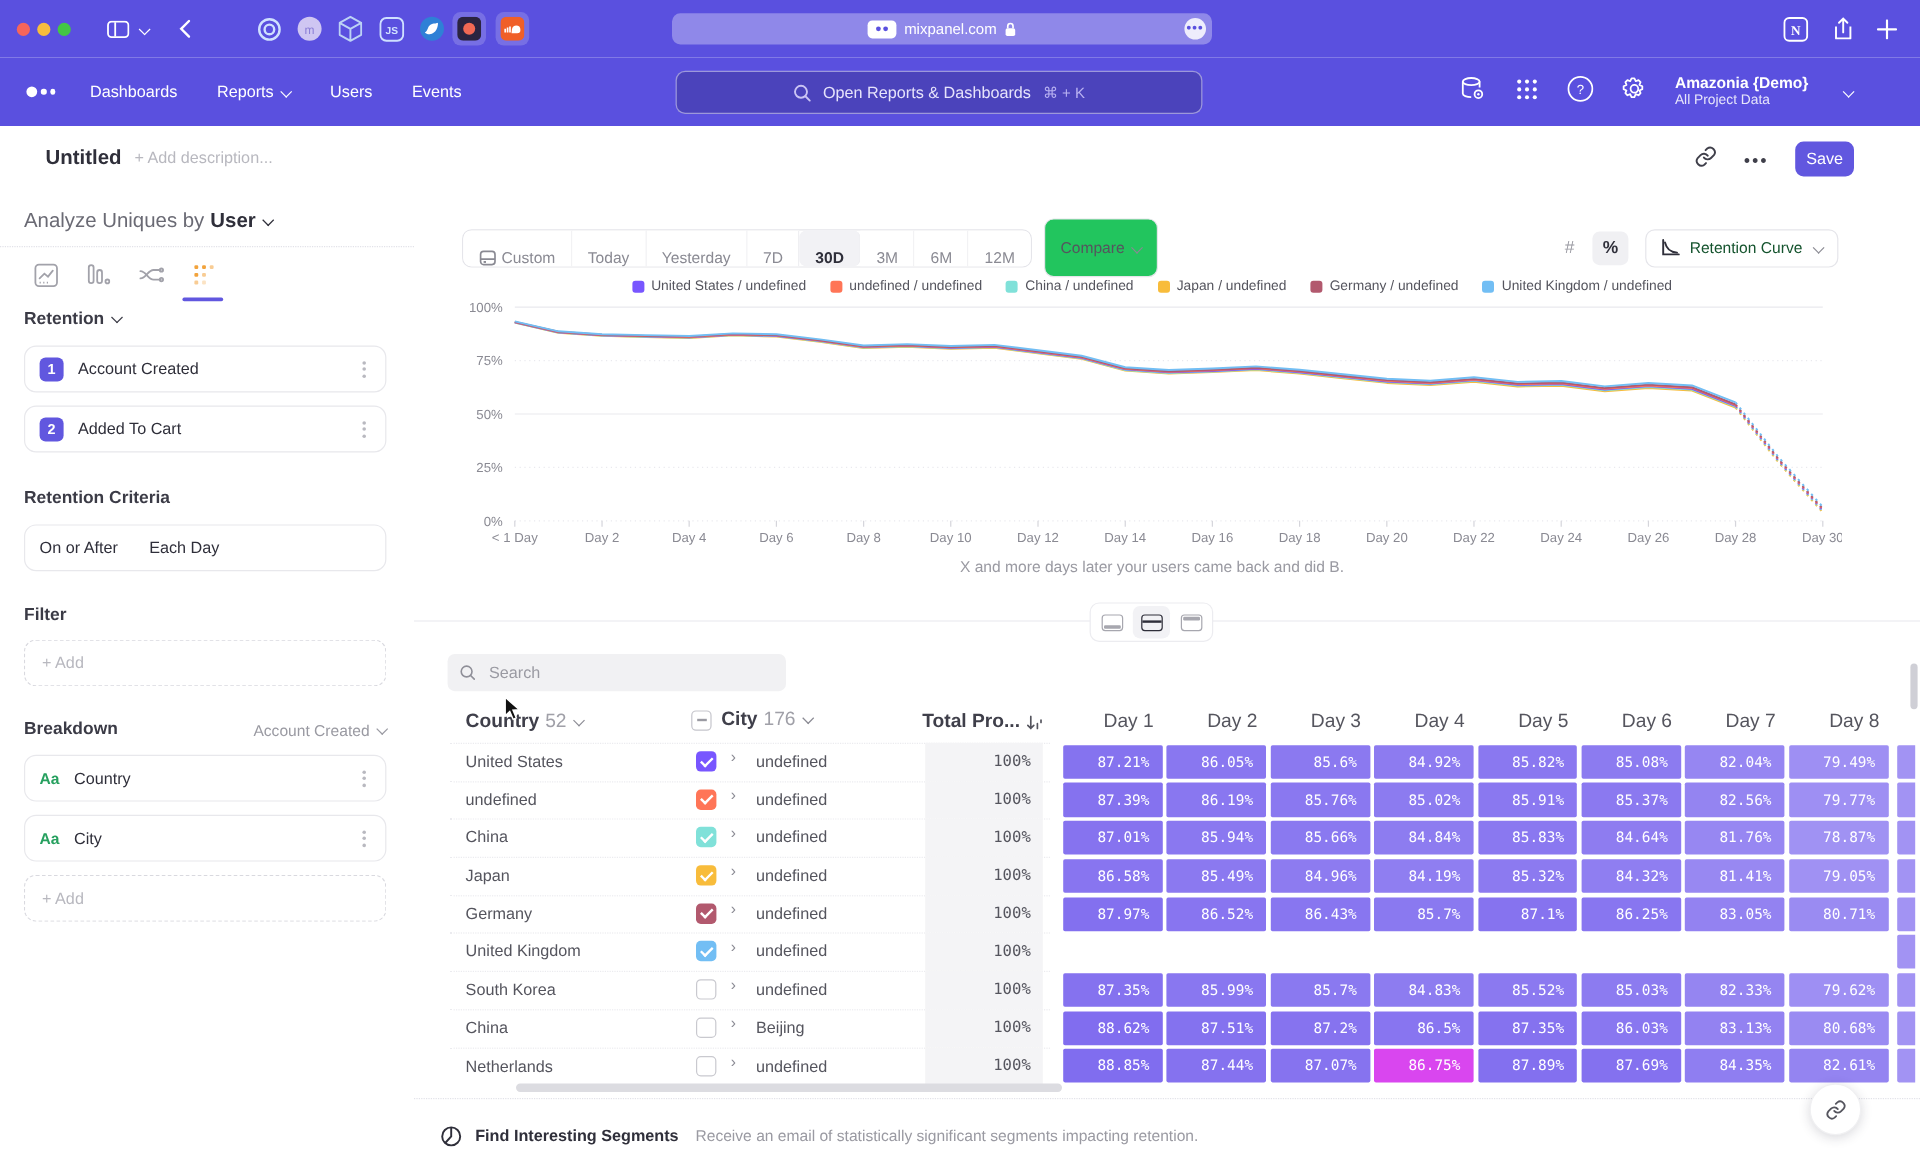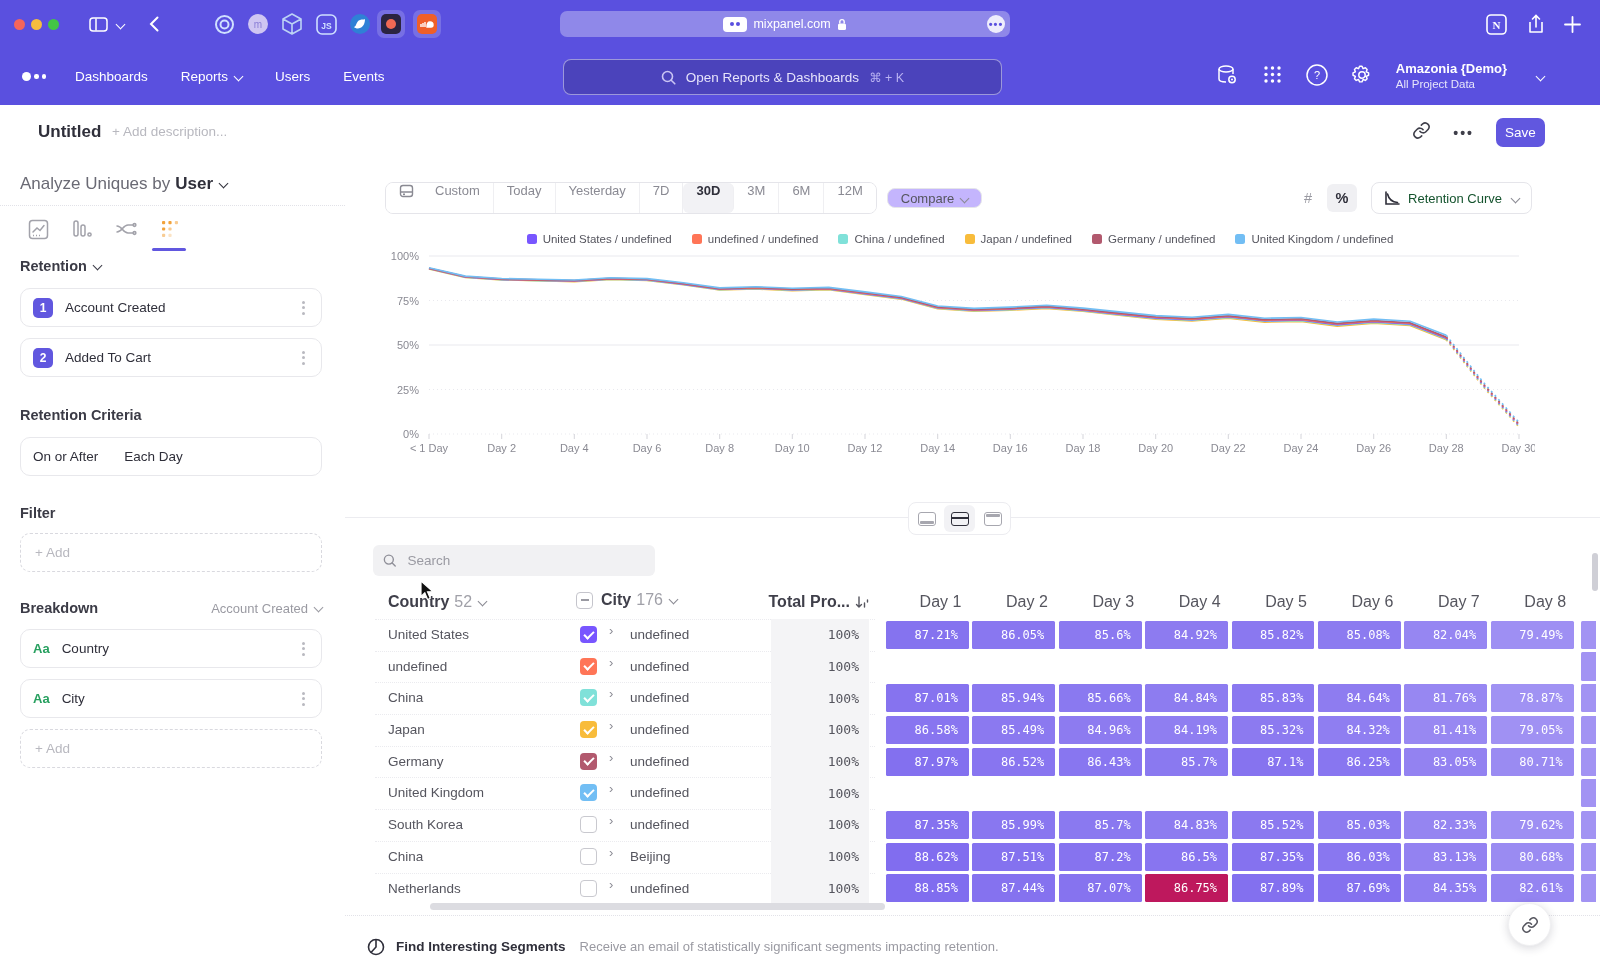--- a/index.html
+++ b/index.html
@@ -51,24 +51,24 @@
   .aa{color:#27a05f;font-weight:bold;font-size:13px;margin-right:12px;}
   .add-btn{position:absolute;left:20px;width:302px;height:39px;border:1px dashed #d9d9df;border-radius:10px;box-sizing:border-box;display:flex;align-items:center;padding:0 14px;color:#b8b8bf;font-size:13.5px;background:#fff;}
   .scope{position:absolute;right:23px;font-size:13px;color:#9a9aa2;}
   .sb-foot{position:absolute;left:0;top:758px;width:345px;border-top:1px dotted #e2e2e8;height:58px;}
   .give-fb{position:absolute;left:20px;top:20px;font-size:13px;color:#9a9aa2;}
   .collapse{position:absolute;right:25px;top:17px;font-size:16px;color:#3f3f4a;}
   
   .main{position:absolute;left:345px;top:160px;width:1255px;height:816px;background:#fff;}
   .toolbar{position:absolute;left:40px;top:22px;width:1147px;display:flex;align-items:center;}
   .range-group{display:flex;border:1px solid #e5e5ea;border-radius:8px;overflow:hidden;background:#fff;}
-  .range-btn{border:none;background:#fff;font-family:inherit;font-size:13px;color:#8a8a93;padding:0 13px;height:30px;border-right:1px solid #efeff2;display:flex;align-items:flex-start;gap:21px;}
+  .range-btn{border:none;background:#fff;font-family:inherit;font-size:13px;color:#8a8a93;padding:0 13px;height:30px;border-right:1px solid #efeff2;display:flex;align-items:flex-end;gap:4px;}
   .range-btn:last-child{border-right:none;}
   .range-btn.active{background:#f2f2f5;color:#2f2f3a;font-weight:bold;border-radius:6px;}
-  .compare-btn{margin-left:10px;height:20px;border:1px solid #e5e5ea;border-radius:8px;background:#c4b5fd;font-family:inherit;font-size:13px;color:#55555e;padding:0 13px;display:flex;align-items:center;}
+  .compare-btn{margin-left:10px;height:49px;border:1px solid #e5e5ea;border-radius:8px;background:#22c55e;font-family:inherit;font-size:13px;color:#55555e;padding:0 13px;display:flex;align-items:center;}
   .units{margin-left:auto;display:flex;align-items:center;gap:4px;}
   .unit-btn{width:30px;height:28px;border:none;background:transparent;font-family:inherit;font-size:14.5px;color:#9a9aa2;border-radius:6px;}
   .unit-btn.active{background:#f0f0f3;color:#2f2f3a;font-weight:bold;}
   .charttype-btn{margin-left:14px;height:32px;border:1px solid #e5e5ea;border-radius:8px;background:#fff;font-family:inherit;font-size:13px;color:#14532d;padding:0 12px;display:flex;align-items:center;gap:8px;}
   
   .legend{position:absolute;left:0;top:73px;width:1230px;display:flex;justify-content:center;gap:20px;}
   .lg-item{display:flex;align-items:center;gap:6px;font-size:11.5px;color:#55555e;}
   .lg-sw{width:10px;height:10px;border-radius:2.5px;}
   .chart-caption{position:absolute;left:40px;top:305px;width:1150px;text-align:center;font-size:13px;color:#9a9aa2;}
   .section-divider{position:absolute;left:0;top:357px;width:1255px;border-top:1px solid #ececf0;}
@@ -514,20 +514,21 @@
         <path d="M1061.3 92.9 L1097.7 139.2 L1134.0 180.2" fill="none" stroke="#80E1D9" stroke-width="1.6" stroke-dasharray="2,3.5"></path>
         <path d="M44.0 22.5 L80.3 30.9 L116.7 33.4 L153.0 34.3 L189.3 35.0 L225.7 32.9 L262.0 33.8 L298.3 38.1 L334.7 43.3 L371.0 42.2 L407.3 43.8 L443.7 42.9 L480.0 47.6 L516.3 52.2 L552.7 61.8 L589.0 64.3 L625.3 63.1 L661.7 61.3 L698.0 64.2 L734.3 68.1 L770.7 71.9 L807.0 73.6 L843.3 70.8 L879.7 74.7 L916.0 74.0 L952.3 78.7 L988.7 75.8 L1025.0 78.0 L1061.3 92.2" fill="none" stroke="#7856FF" stroke-width="1.6" stroke-linejoin="round"></path>
         <path d="M1061.3 92.2 L1097.7 138.5 L1134.0 179.5" fill="none" stroke="#7856FF" stroke-width="1.6" stroke-dasharray="2,3.5"></path>
         <path d="M44.0 22.4 L80.3 30.7 L116.7 33.2 L153.0 34.1 L189.3 34.8 L225.7 32.7 L262.0 33.5 L298.3 37.8 L334.7 42.9 L371.0 41.9 L407.3 43.5 L443.7 42.6 L480.0 47.2 L516.3 51.8 L552.7 61.4 L589.0 63.9 L625.3 62.6 L661.7 60.8 L698.0 63.7 L734.3 67.6 L770.7 71.3 L807.0 73.1 L843.3 70.2 L879.7 74.1 L916.0 73.4 L952.3 78.0 L988.7 75.2 L1025.0 77.3 L1061.3 91.5" fill="none" stroke="#FF7557" stroke-width="1.6" stroke-linejoin="round"></path>
         <path d="M1061.3 91.5 L1097.7 137.8 L1134.0 178.7" fill="none" stroke="#FF7557" stroke-width="1.6" stroke-dasharray="2,3.5"></path>
         <path d="M44.0 22.2 L80.3 30.5 L116.7 33.0 L153.0 33.9 L189.3 34.5 L225.7 32.4 L262.0 33.2 L298.3 37.5 L334.7 42.6 L371.0 41.5 L407.3 43.1 L443.7 42.2 L480.0 46.8 L516.3 51.4 L552.7 61.0 L589.0 63.4 L625.3 62.2 L661.7 60.4 L698.0 63.2 L734.3 67.1 L770.7 70.8 L807.0 72.5 L843.3 69.7 L879.7 73.6 L916.0 72.8 L952.3 77.4 L988.7 74.5 L1025.0 76.7 L1061.3 90.9" fill="none" stroke="#B2596E" stroke-width="1.6" stroke-linejoin="round"></path>
         <path d="M1061.3 90.9 L1097.7 137.1 L1134.0 178.0" fill="none" stroke="#B2596E" stroke-width="1.6" stroke-dasharray="2,3.5"></path>
         <path d="M44.0 21.8 L80.3 30.1 L116.7 32.5 L153.0 33.3 L189.3 34.0 L225.7 31.8 L262.0 32.6 L298.3 36.8 L334.7 41.9 L371.0 40.8 L407.3 42.3 L443.7 41.4 L480.0 45.9 L516.3 50.5 L552.7 60.0 L589.0 62.4 L625.3 61.1 L661.7 59.3 L698.0 62.1 L734.3 65.9 L770.7 69.6 L807.0 71.3 L843.3 68.4 L879.7 72.2 L916.0 71.5 L952.3 76.0 L988.7 73.1 L1025.0 75.2 L1061.3 89.3" fill="none" stroke="#72BEF4" stroke-width="1.6" stroke-linejoin="round"></path>
         <path d="M1061.3 89.3 L1097.7 135.6 L1134.0 176.4" fill="none" stroke="#72BEF4" stroke-width="1.6" stroke-dasharray="2,3.5"></path>
       </svg>
+    <div class="chart-caption">X and more days later your users came back and did B.</div>
 
     <div class="section-divider"></div>
     <div class="view-toggle">
       <button class="vt-btn">
           <span class="vt-ico bottom"></span>
         </button>
       <button class="vt-btn active">
           <span class="vt-ico middle"></span>
         </button>
       <button class="vt-btn">
@@ -594,20 +595,30 @@
           <span class="day-sliver" style="background: rgb(162, 147, 243);"></span>
         </div>
         <div class="t-row">
           <span class="c-country">undefined</span>
           <span class="c-check" style="background: rgb(255, 117, 87);">
             <i class="ckm"></i>
           </span>
           <span class="c-chev">›</span>
           <span class="c-city">undefined</span>
           <span class="c-total">100%</span>
+          <span class="c-days">
+            <span class="day-cell" style="background: rgb(133, 114, 239);">87.39%</span>
+            <span class="day-cell" style="background: rgb(137, 119, 240);">86.19%</span>
+            <span class="day-cell" style="background: rgb(138, 120, 240);">85.76%</span>
+            <span class="day-cell" style="background: rgb(140, 123, 240);">85.02%</span>
+            <span class="day-cell" style="background: rgb(138, 120, 240);">85.91%</span>
+            <span class="day-cell" style="background: rgb(139, 121, 240);">85.37%</span>
+            <span class="day-cell" style="background: rgb(148, 132, 241);">82.56%</span>
+            <span class="day-cell" style="background: rgb(158, 143, 243);">79.77%</span>
+          </span>
           <span class="day-sliver" style="background: rgb(162, 147, 243);"></span>
         </div>
         <div class="t-row">
           <span class="c-country">China</span>
           <span class="c-check" style="background: rgb(128, 225, 217);">
             <i class="ckm"></i>
           </span>
           <span class="c-chev">›</span>
           <span class="c-city">undefined</span>
           <span class="c-total">100%</span>
@@ -712,21 +723,21 @@
         <div class="t-row">
           <span class="c-country">Netherlands</span>
           <span class="c-check off"></span>
           <span class="c-chev">›</span>
           <span class="c-city">undefined</span>
           <span class="c-total">100%</span>
           <span class="c-days">
             <span class="day-cell" style="background: rgb(128, 109, 239);">88.85%</span>
             <span class="day-cell" style="background: rgb(133, 114, 239);">87.44%</span>
             <span class="day-cell" style="background: rgb(134, 115, 239);">87.07%</span>
-            <span class="day-cell" style="background: #be185d;">86.75%</span>
+            <span class="day-cell" style="background: #d946ef;">86.75%</span>
             <span class="day-cell" style="background: rgb(131, 112, 239);">87.89%</span>
             <span class="day-cell" style="background: rgb(132, 113, 239);">87.69%</span>
             <span class="day-cell" style="background: rgb(143, 126, 241);">84.35%</span>
             <span class="day-cell" style="background: rgb(148, 132, 241);">82.61%</span>
           </span>
           <span class="day-sliver" style="background: rgb(162, 147, 243);"></span>
         </div>
       </div>
 
     <div class="hscroll"></div>

